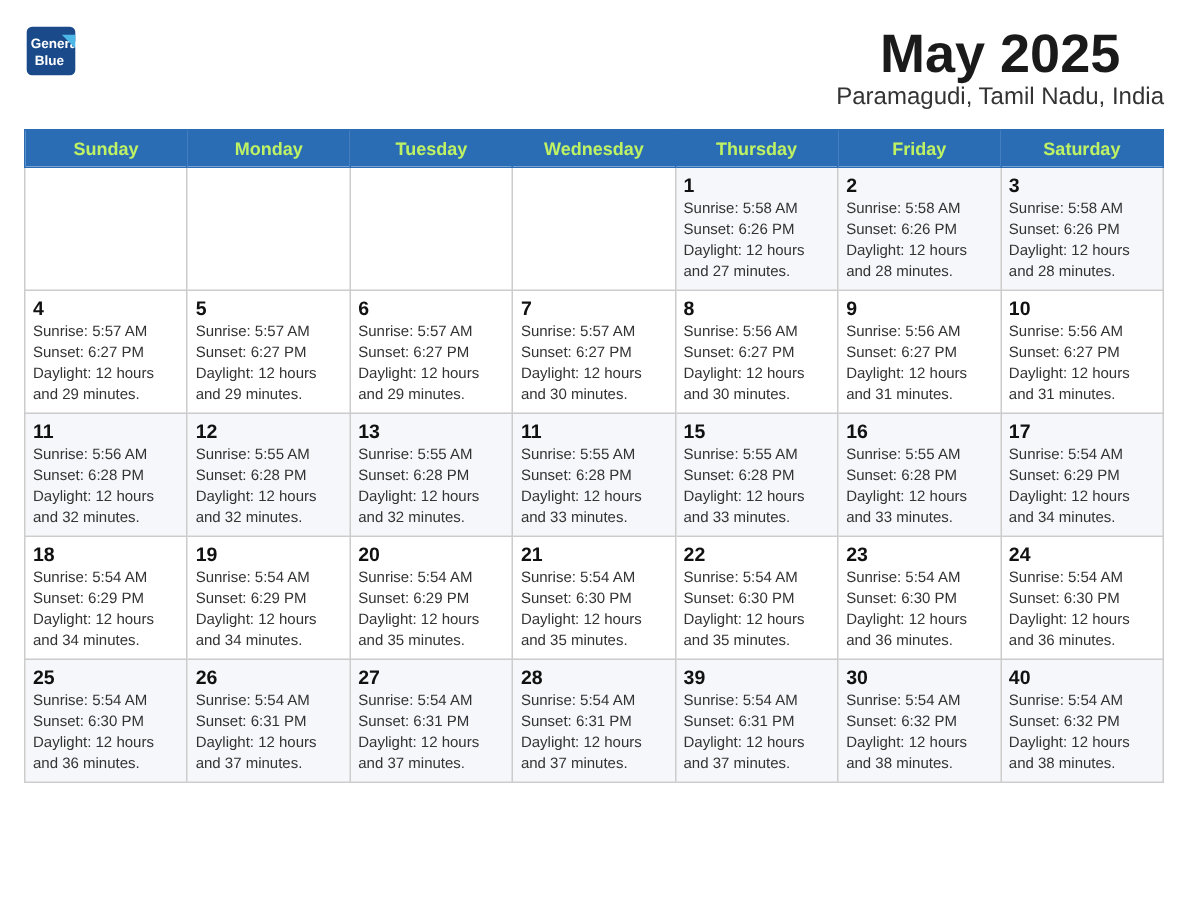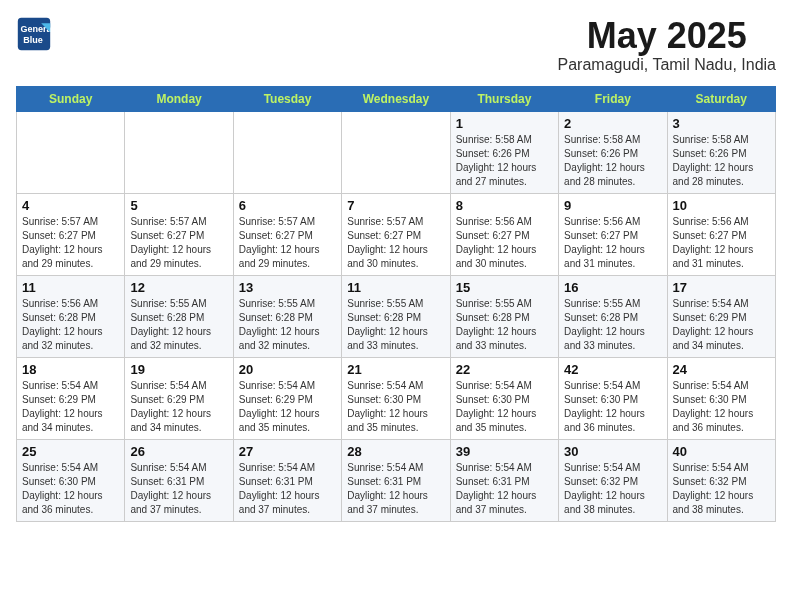--- a/index.html
+++ b/index.html
@@ -272,21 +272,21 @@
 and 35 minutes.</div>
         </td>
         <td>
           <span class="day-number">22</span>
           <div class="day-info" style="white-space: pre-line;">Sunrise: 5:54 AM
 Sunset: 6:30 PM
 Daylight: 12 hours
 and 35 minutes.</div>
         </td>
         <td>
-          <span class="day-number">42</span>
+          <span class="day-number">23</span>
           <div class="day-info" style="white-space: pre-line;">Sunrise: 5:54 AM
 Sunset: 6:30 PM
 Daylight: 12 hours
 and 36 minutes.</div>
         </td>
         <td>
           <span class="day-number">24</span>
           <div class="day-info" style="white-space: pre-line;">Sunrise: 5:54 AM
 Sunset: 6:30 PM
 Daylight: 12 hours

